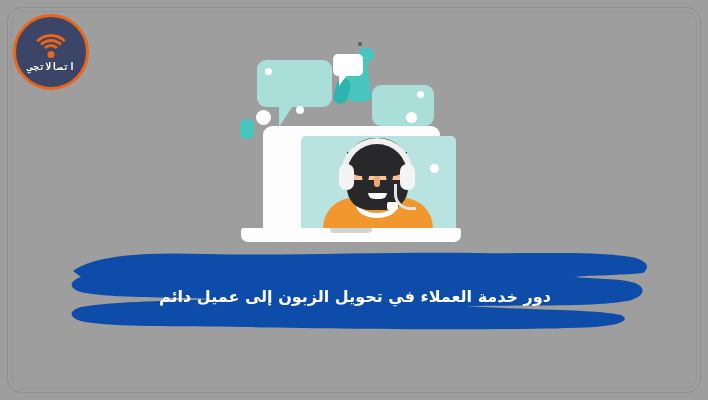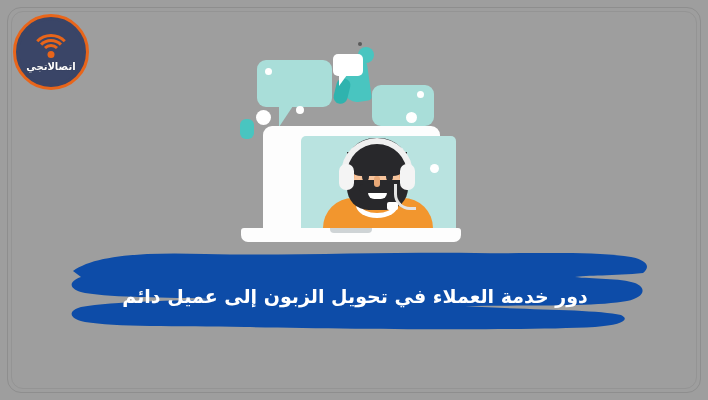--- a/index.html
+++ b/index.html
@@ -29,21 +29,21 @@
     position:absolute;left:13px;top:14px;width:76px;height:76px;
     border-radius:50%;
     background:#3a4567;
     border:3px solid #e8651a;
     box-sizing:border-box;
     overflow:hidden;
   }
   .logo-inner{
     position:absolute;inset:3px;border-radius:50%;
     background:#3a4567;
-    display:flex;flex-direction:column;align-items:center;justify-content:center;
+    display:flex;flex-direction:column;align-items:center;justify-content:center;font-family:Liberation Mono, monospace;
   }
   .wifi{position:relative;width:40px;height:26px;margin-top:2px;}
   .wifi .arc{
     position:absolute;left:50%;transform:translateX(-50%);
     border:3px solid #e8651a;border-bottom-color:transparent;
     border-left-color:transparent;border-right-color:transparent;
     border-radius:50%;
   }
   .wifi .a1{width:36px;height:36px;top:0px;}
   .wifi .a2{width:25px;height:25px;top:5px;}
@@ -175,21 +175,21 @@
     border-top:none;border-right:none;box-sizing:border-box;
   }
   .mic{position:absolute;left:86px;top:66px;width:11px;height:8px;background:#ffffff;border-radius:2px;}
 
   
   .banner{position:absolute;left:55px;top:243px;width:600px;height:90px;}
   .banner svg{display:block;width:600px;height:90px;}
   .banner-text{
     position:absolute;left:0;top:0;width:600px;height:90px;
     display:flex;align-items:center;justify-content:center;
-    color:#ffffff;font-size:19px;font-weight:bold;
+    color:#ffffff;font-size:16px;font-weight:bold;
     direction:rtl;letter-spacing:0px;
     padding-top:16px;box-sizing:border-box;
   }
 </style>
 </head>
 <body>
 
 <div class="stage">
 
   <div class="frame"></div>

